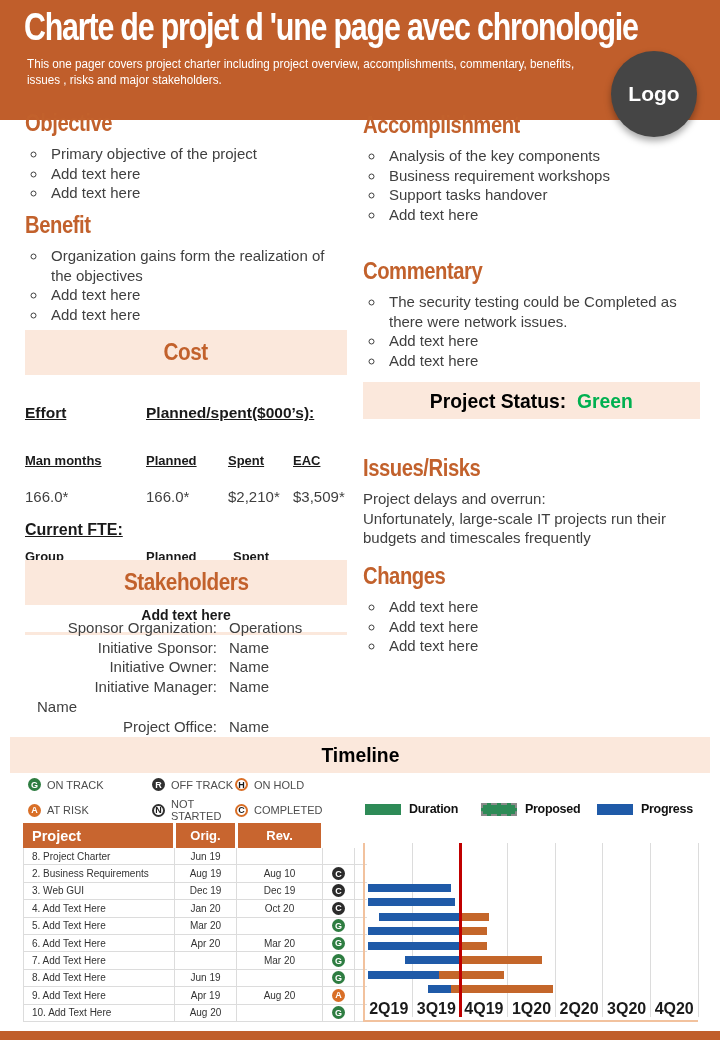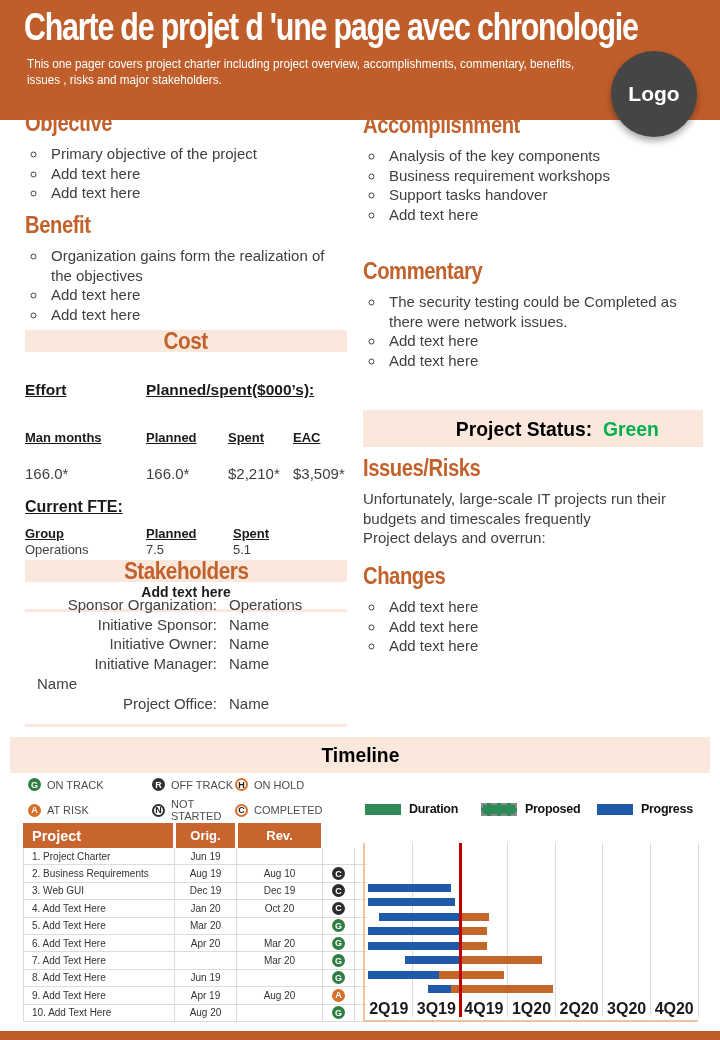--- a/index.html
+++ b/index.html
@@ -15,21 +15,21 @@
   .logo{position:absolute;left:611px;top:51px;width:86px;height:86px;border-radius:50%;background:#454545;
         display:flex;align-items:center;justify-content:center;color:#fff;font-weight:bold;font-size:21px;
         box-shadow:0 4px 7px rgba(0,0,0,0.35);z-index:6;}
 
   
   .sec{position:absolute;}
   .h-orange{color:#C2612C;font-weight:bold;font-size:23px;letter-spacing:-0.5px;white-space:nowrap;
             transform:scaleX(0.88);transform-origin:left;}
   ul.bullets{margin:7px 0 0 0;padding:0 0 0 22px;list-style:circle;font-size:15px;line-height:19.5px;color:#3F3F3F;}
   ul.bullets li{padding-left:4px;}
-  .peach-bar{background:#FBE8DC;height:22px;display:flex;align-items:center;justify-content:center;}
+  .peach-bar{background:#FBE8DC;height:45px;display:flex;align-items:center;justify-content:center;}
   .peach-bar .h-orange{transform:scaleX(0.9);transform-origin:center;}
   .peach-line{height:3px;background:#FBE8DC;}
 
   
   .crow{display:flex;align-items:baseline;}
   .c0{width:121px;margin-top:18px;}.c1{width:82px;}.c2{width:65px;}.c3{flex:1;}
   .f0{width:121px;}.f1{width:87px;}.f2{flex:1;}
   .lbl-u{font-weight:bold;text-decoration:underline;color:#1A1A1A;}
   .cost-top{font-size:15.5px;margin-top:11px;}
   .cost-sub{font-size:13px;margin-top:13px;}
@@ -224,32 +224,32 @@
 
   <div class="sec" style="left:363px;top:258px;width:337px;">
     <div class="h-orange">Commentary</div>
     <ul class="bullets">
         <li>The security testing could be Completed as there were network issues.</li>
         <li>Add text here</li>
         <li>Add text here</li>
       </ul>
   </div>
 
-  <div class="sec peach-bar status-bar" style="left:363px;top:410px;width:292px;height:37px;padding-left:48px;">
+  <div class="sec peach-bar status-bar" style="left:363px;top:382px;width:337px;height:37px;">
     <div class="inner">
       <span>Project Status:</span>
       <span class="status-green">Green</span>
     </div>
   </div>
 
   <div class="sec" style="left:363px;top:455px;width:337px;">
     <div class="h-orange">Issues/Risks</div>
     <div class="body-text" id="issues-text">
+        <div>Project delays and overrun:</div>
         <div>Unfortunately,  large-scale IT projects run their budgets and timescales frequently</div>
-        <div>Project delays and overrun:</div>
       </div>
   </div>
 
   <div class="sec" style="left:363px;top:563px;width:337px;">
     <div class="h-orange">Changes</div>
     <ul class="bullets">
         <li>Add text here</li>
         <li>Add text here</li>
         <li>Add text here</li>
       </ul>
@@ -302,21 +302,21 @@
     </div>
 
   <div class="sec" style="left:23px;top:823px;width:344px;">
     <div class="gt-head">
       <div class="gh gh-project">Project</div>
       <div class="gh gh-orig">Orig.</div>
       <div class="gh gh-rev">Rev.</div>
     </div>
     <div id="gt-body">
         <div class="gt-row">
-          <div class="gc gc-project">1. Project Charter</div>
+          <div class="gc gc-project">8. Project Charter</div>
           <div class="gc gc-orig">Jun 19</div>
           <div class="gc gc-rev"></div>
           <div class="gc gc-status"></div>
         </div>
         <div class="gt-row">
           <div class="gc gc-project">2. Business Requirements</div>
           <div class="gc gc-orig">Aug 19</div>
           <div class="gc gc-rev">Aug 10</div>
           <div class="gc gc-status">
             <span class="tst tst-C">C</span>

